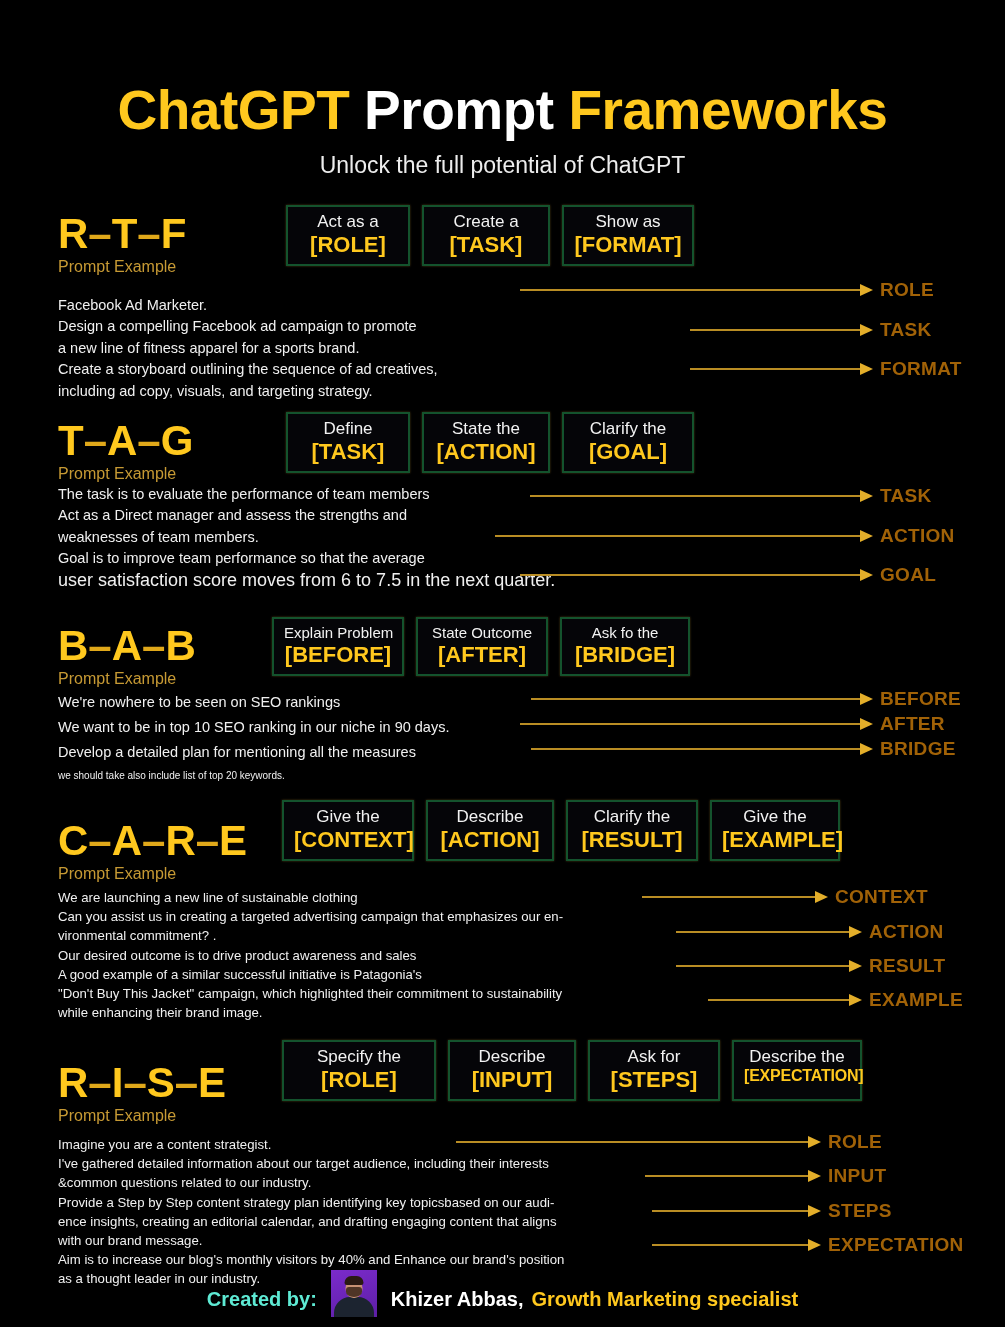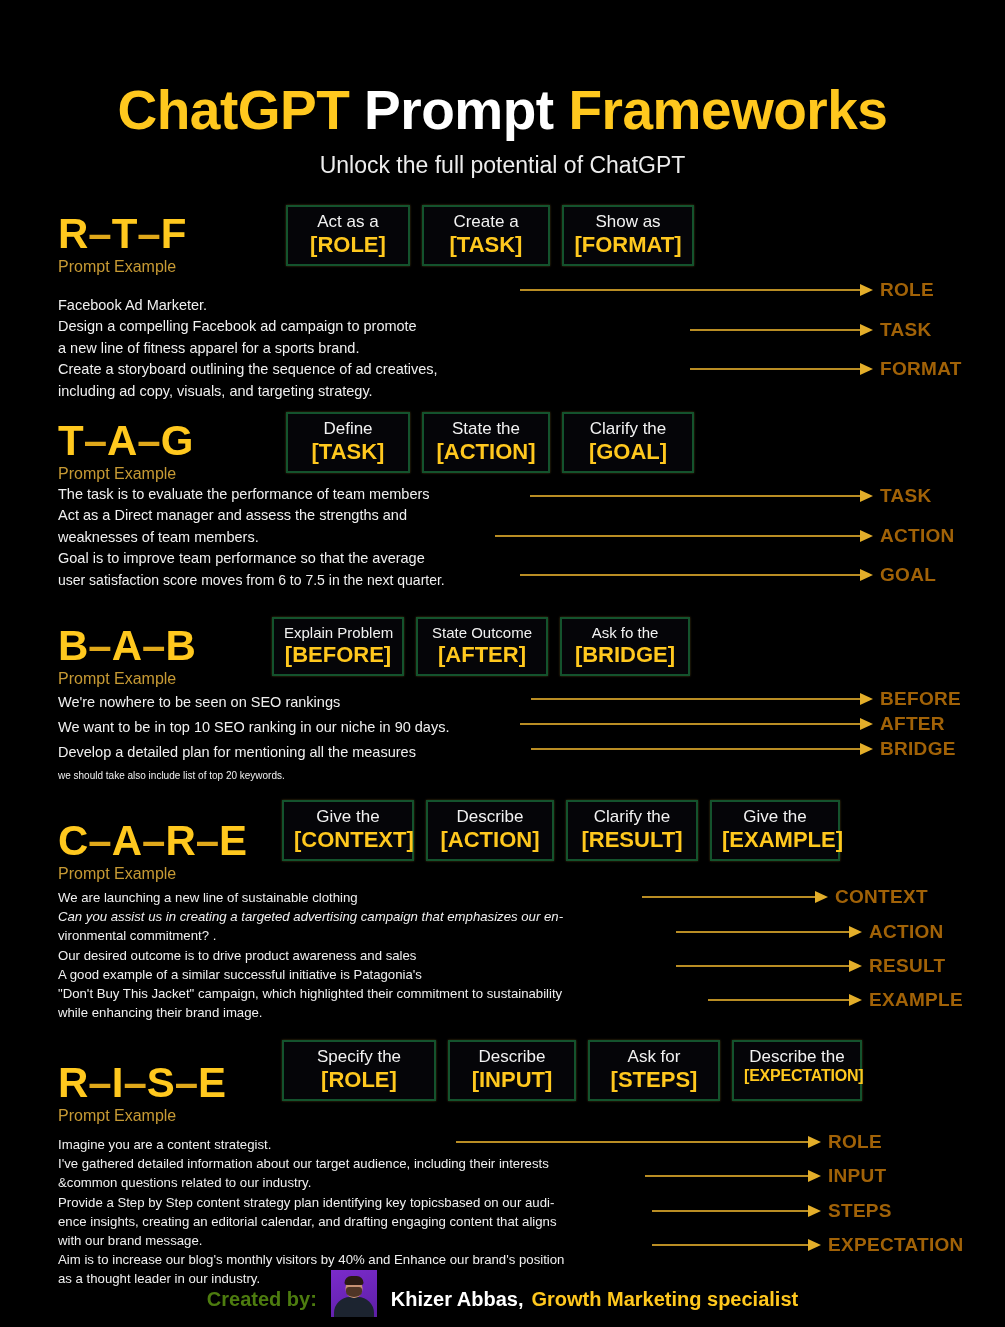--- a/index.html
+++ b/index.html
@@ -120,21 +120,21 @@
   .footer {
     position: absolute;
     left: 0; width: 1005px;
     bottom: 10px;
     display: flex;
     justify-content: center;
     align-items: flex-end;
     gap: 14px;
   }
   .created-by {
-    color: #4d7c0f;
+    color: #5eead4;
     font-size: 20px;
     font-weight: bold;
     padding-bottom: 6px;
   }
   .avatar {
     width: 46px; height: 47px;
     background: linear-gradient(160deg, #7B2BCB 0%, #5D1FA6 100%);
     position: relative;
     overflow: hidden;
     flex: none;
@@ -258,21 +258,21 @@
           <div class="box" style="width: 132px;">
             <div class="box-top">Clarify the</div>
             <div class="box-key">[GOAL]</div>
           </div>
         </div>
         <div class="body-text" style="top: 72px;">
           <div class="body-line" style="font-size: 14.5px; line-height: 21.4px;">The task is to evaluate the performance of team members</div>
           <div class="body-line" style="font-size: 14.5px; line-height: 21.4px;">Act as a Direct manager and assess the strengths and</div>
           <div class="body-line" style="font-size: 14.5px; line-height: 21.4px;">weaknesses of team members.</div>
           <div class="body-line" style="font-size: 14.5px; line-height: 21.4px;">Goal is to improve team performance so that the average</div>
-          <div class="body-line" style="font-size: 14px; line-height: 21.4px;">user satisfaction score moves from 6 to 7.5 in the next quarter.</div>
+          <div class="body-line" style="font-size: 18px; line-height: 21.4px;">user satisfaction score moves from 6 to 7.5 in the next quarter.</div>
         </div>
         <div class="arrow-row" style="left: 530px; top: 77px;">
           <div class="arrow-line" style="width: 331px;"></div>
           <div class="arrow-head"></div>
           <div class="arrow-label">TASK</div>
         </div>
         <div class="arrow-row" style="left: 495px; top: 117px;">
           <div class="arrow-line" style="width: 366px;"></div>
           <div class="arrow-head"></div>
           <div class="arrow-label">ACTION</div>
@@ -342,21 +342,21 @@
             <div class="box-top">Clarify the</div>
             <div class="box-key">[RESULT]</div>
           </div>
           <div class="box" style="width: 130px;">
             <div class="box-top">Give the</div>
             <div class="box-key">[EXAMPLE]</div>
           </div>
         </div>
         <div class="body-text" style="top: 88px;">
           <div class="body-line" style="font-size: 13.2px; line-height: 19.2px;">We are launching a new line of sustainable clothing</div>
-          <div class="body-line" style="font-size: 13.2px; line-height: 19.2px; font-style: italic;">Can you assist us in creating a targeted advertising campaign that emphasizes our en-</div>
+          <div class="body-line" style="font-size: 13.2px; line-height: 19.2px;">Can you assist us in creating a targeted advertising campaign that emphasizes our en-</div>
           <div class="body-line" style="font-size: 13.2px; line-height: 19.2px;">vironmental commitment? .</div>
           <div class="body-line" style="font-size: 13.2px; line-height: 19.2px;">Our desired outcome is to drive product awareness and sales</div>
           <div class="body-line" style="font-size: 13.2px; line-height: 19.2px;">A good example of a similar successful initiative is Patagonia's</div>
           <div class="body-line" style="font-size: 13.2px; line-height: 19.2px;">"Don't Buy This Jacket" campaign, which highlighted their commitment to sustainability</div>
           <div class="body-line" style="font-size: 13.2px; line-height: 19.2px;">while enhancing their brand image.</div>
         </div>
         <div class="arrow-row" style="left: 642px; top: 90px;">
           <div class="arrow-line" style="width: 174px;"></div>
           <div class="arrow-head"></div>
           <div class="arrow-label">CONTEXT</div>

